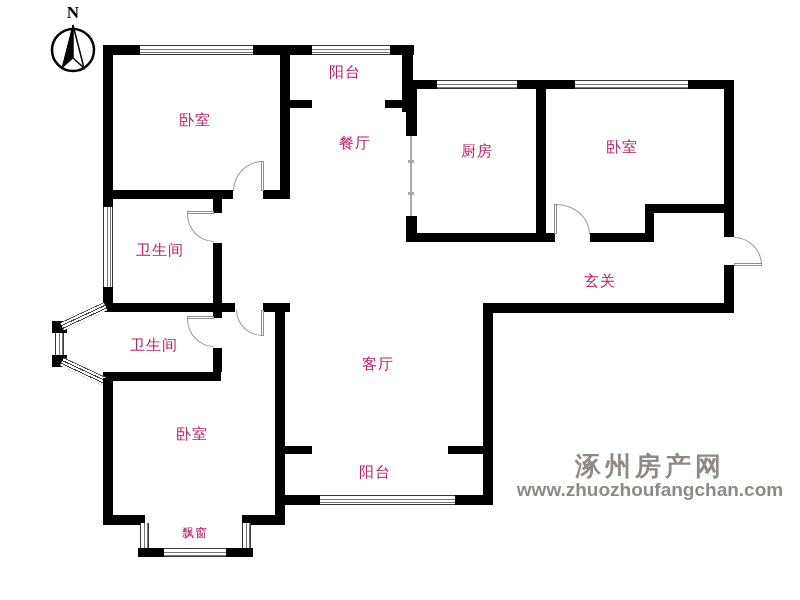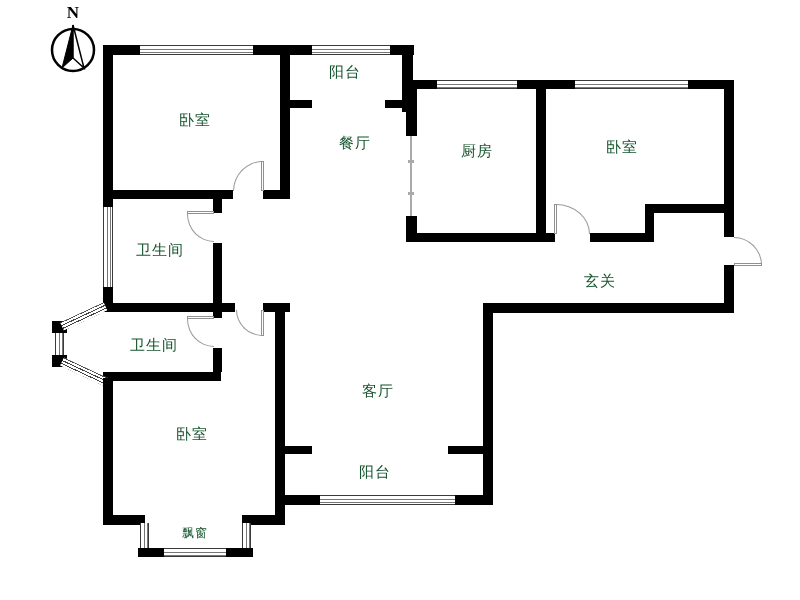--- a/index.html
+++ b/index.html
@@ -14,21 +14,21 @@
         background-image:linear-gradient(to right,#777,#777),linear-gradient(to right,#777,#777);
         background-size:1px 100%,1px 100%;background-position:3px 0,6px 0;background-repeat:no-repeat;
         box-sizing:border-box;}
   .wina{position:absolute;background:repeating-linear-gradient(to bottom,#444 0 1px,#fff 1px 3px);}
   .arc{position:absolute;box-sizing:border-box;}
   .arc-tl{border-left:1.5px solid #9a9a9a;border-top:1.5px solid #9a9a9a;border-top-left-radius:100% 100%;}
   .arc-bl{border-left:1.5px solid #9a9a9a;border-bottom:1.5px solid #9a9a9a;border-bottom-left-radius:100% 100%;}
   .arc-tr{border-right:1.5px solid #9a9a9a;border-top:1.5px solid #9a9a9a;border-top-right-radius:100% 100%;}
   .leaf{position:absolute;background:#fff;border:1px solid #909090;box-sizing:border-box;}
   .slide{position:absolute;background:#aaa;}
-  .lbl{position:absolute;transform:translate(-50%,-50%);font-size:15px;color:#14532d;
+  .lbl{position:absolute;transform:translate(-50%,-50%);font-size:15px;color:#be185d;
        letter-spacing:1px;white-space:nowrap;}
   .compass{position:absolute;left:44px;top:4px;width:58px;text-align:center;}
   .compass-n{font-family:"Liberation Serif",serif;font-weight:bold;font-size:17px;color:#000;line-height:18px;}
   .wm{position:absolute;left:515px;top:453px;width:270px;text-align:center;font-weight:bold;color:#8f8a86;
       text-shadow:-1px -1px 0 #fff,1px -1px 0 #fff,-1px 1px 0 #fff,1px 1px 0 #fff,0 0 4px #fff;}
   .wm1{font-size:26px;letter-spacing:4px;line-height:26px;}
   .wm2{font-size:19px;letter-spacing:0;line-height:22px;}
 </style>
 </head>
 <body>
@@ -133,19 +133,23 @@
   <div class="w" style="left:226px;top:548px;width:27px;height:9px"></div>
 
   <div class="lbl" style="left:195px;top:120px">卧室</div>
   <div class="lbl" style="left:345px;top:72px">阳台</div>
   <div class="lbl" style="left:355px;top:143px">餐厅</div>
   <div class="lbl" style="left:477px;top:151px">厨房</div>
   <div class="lbl" style="left:622px;top:147px">卧室</div>
   <div class="lbl" style="left:160px;top:250px">卫生间</div>
   <div class="lbl" style="left:600px;top:281px">玄关</div>
   <div class="lbl" style="left:154px;top:345px">卫生间</div>
-  <div class="lbl" style="left:378px;top:391px">客厅</div>
+  <div class="lbl" style="left:378px;top:364px">客厅</div>
   <div class="lbl" style="left:192px;top:434px">卧室</div>
   <div class="lbl" style="left:375px;top:472px">阳台</div>
   <div class="lbl" style="left:195px;top:533px;font-size:12px">飘窗</div>
 
+  <div class="wm">
+    <div class="wm1">涿州房产网</div>
+    <div class="wm2">www.zhuozhoufangchan.com</div>
+  </div>
 
 </div>
 
 </body></html>

